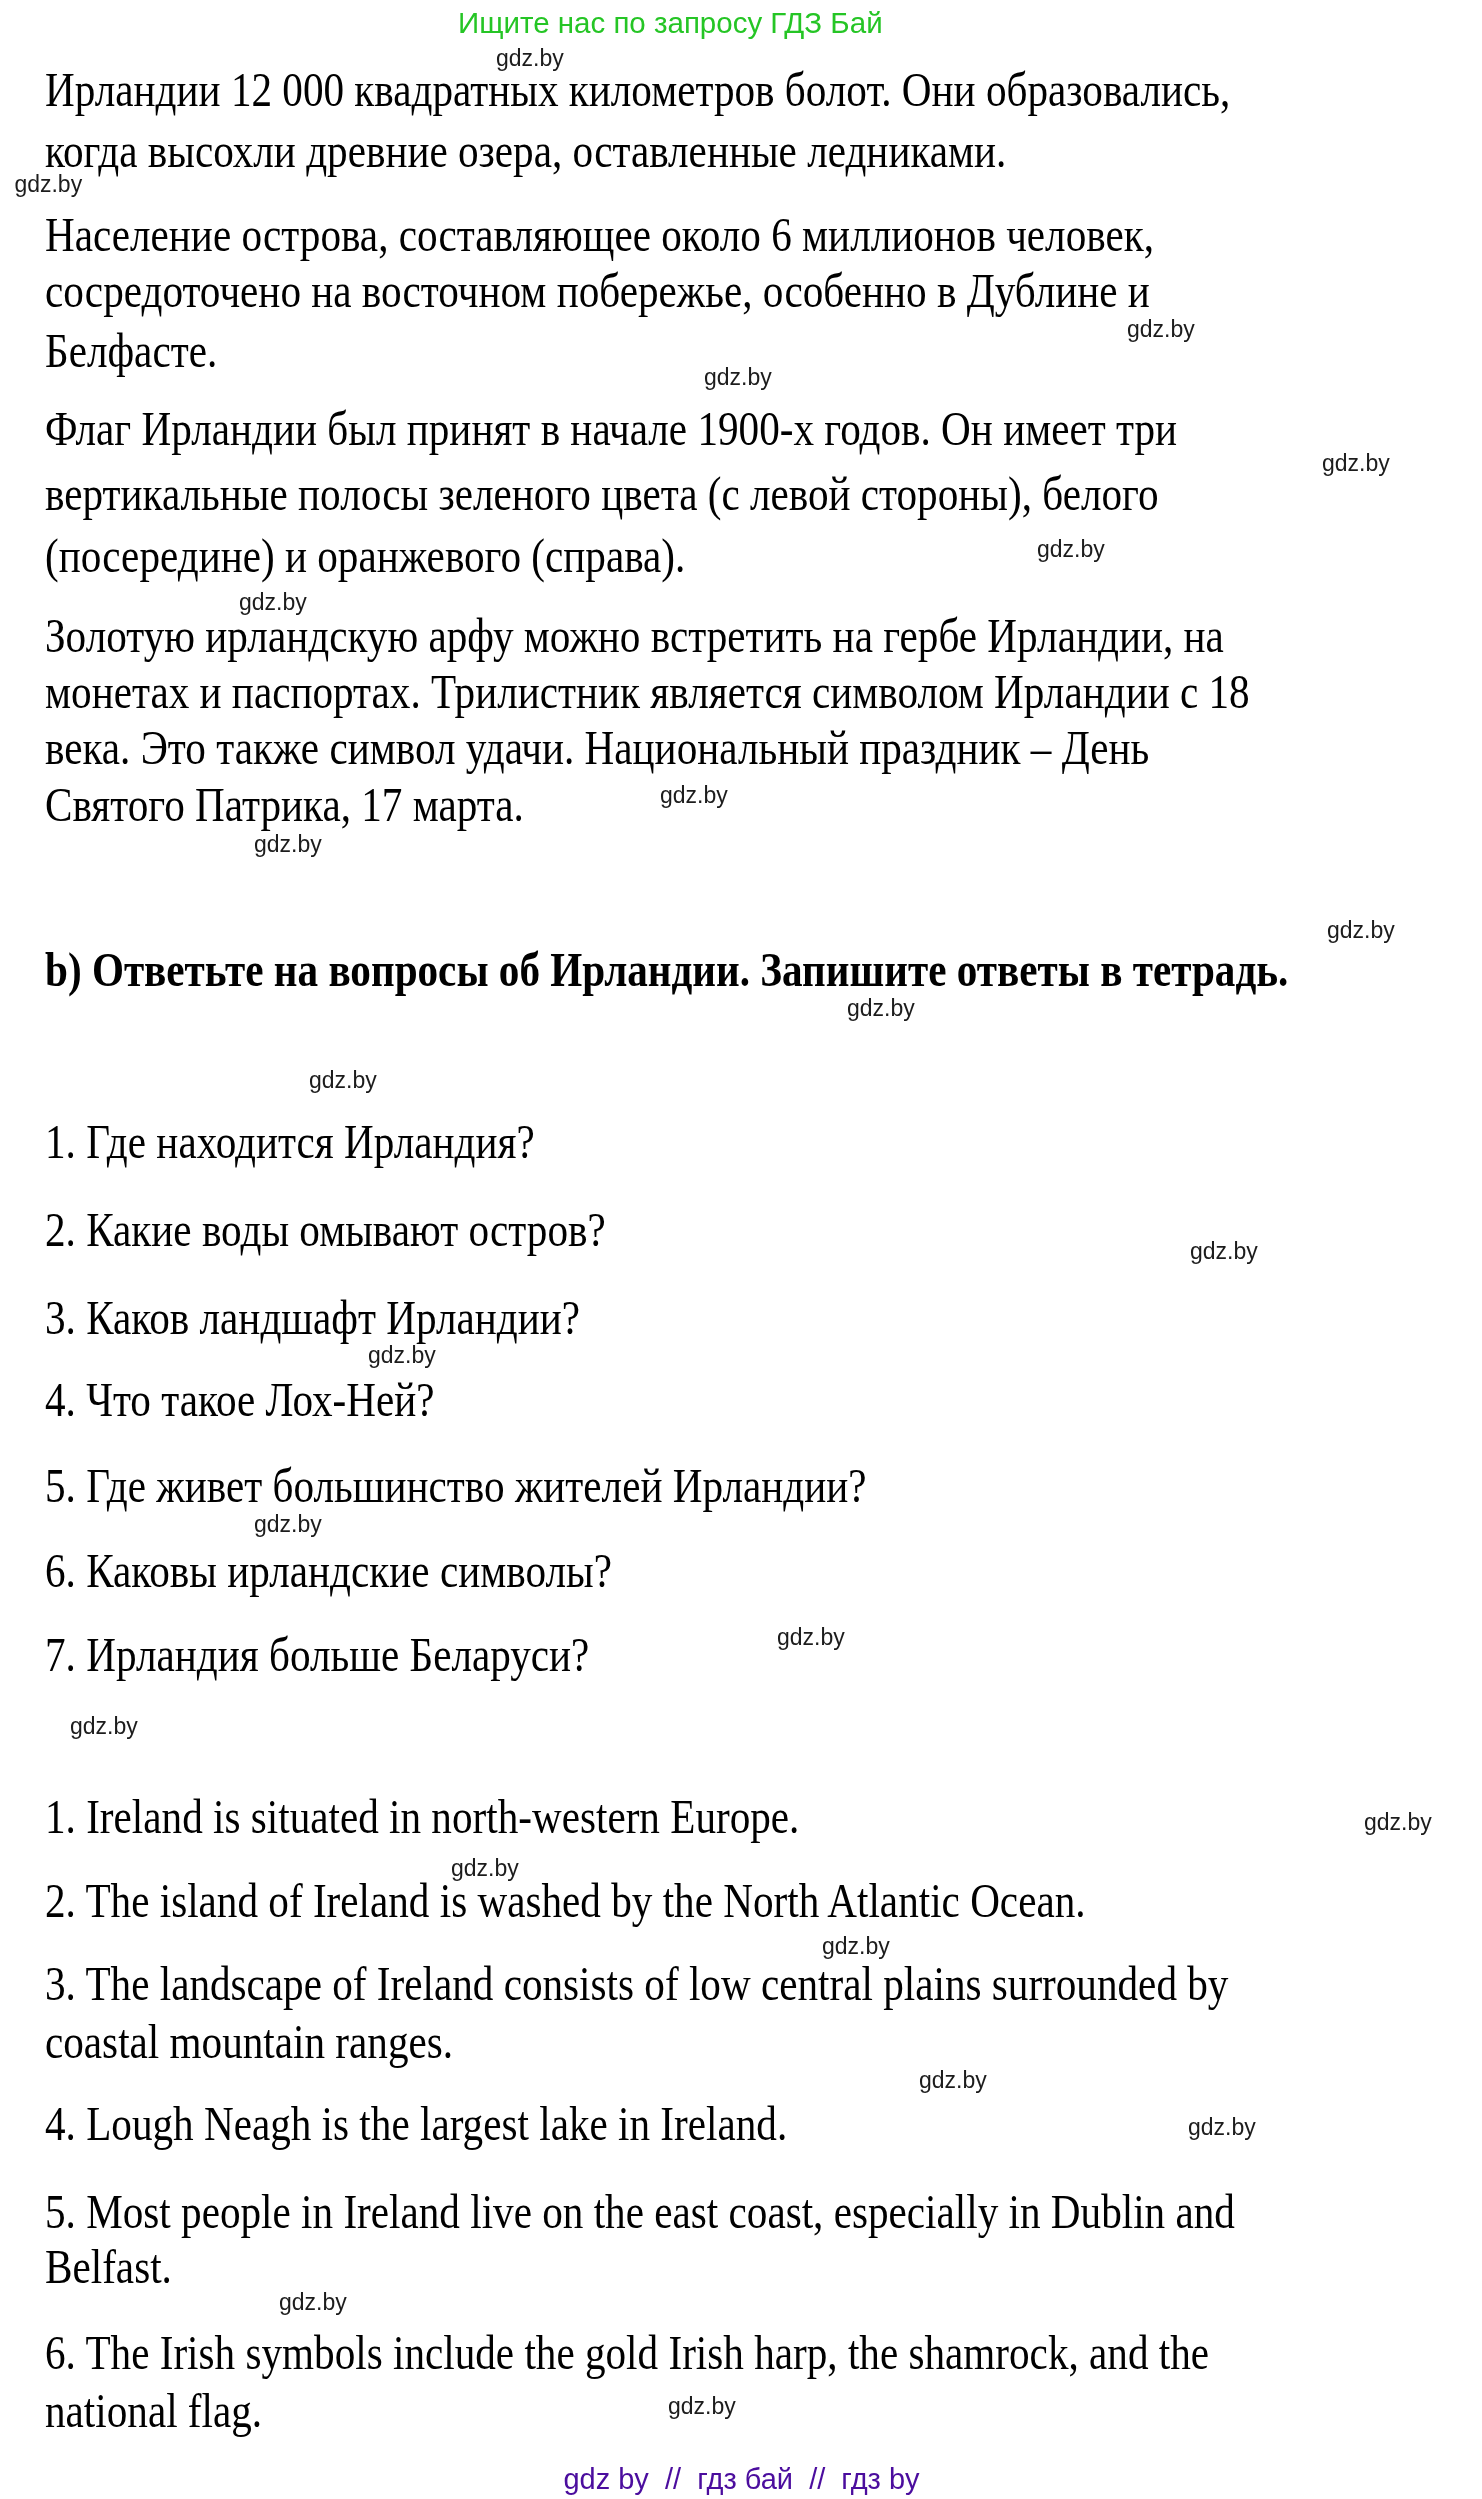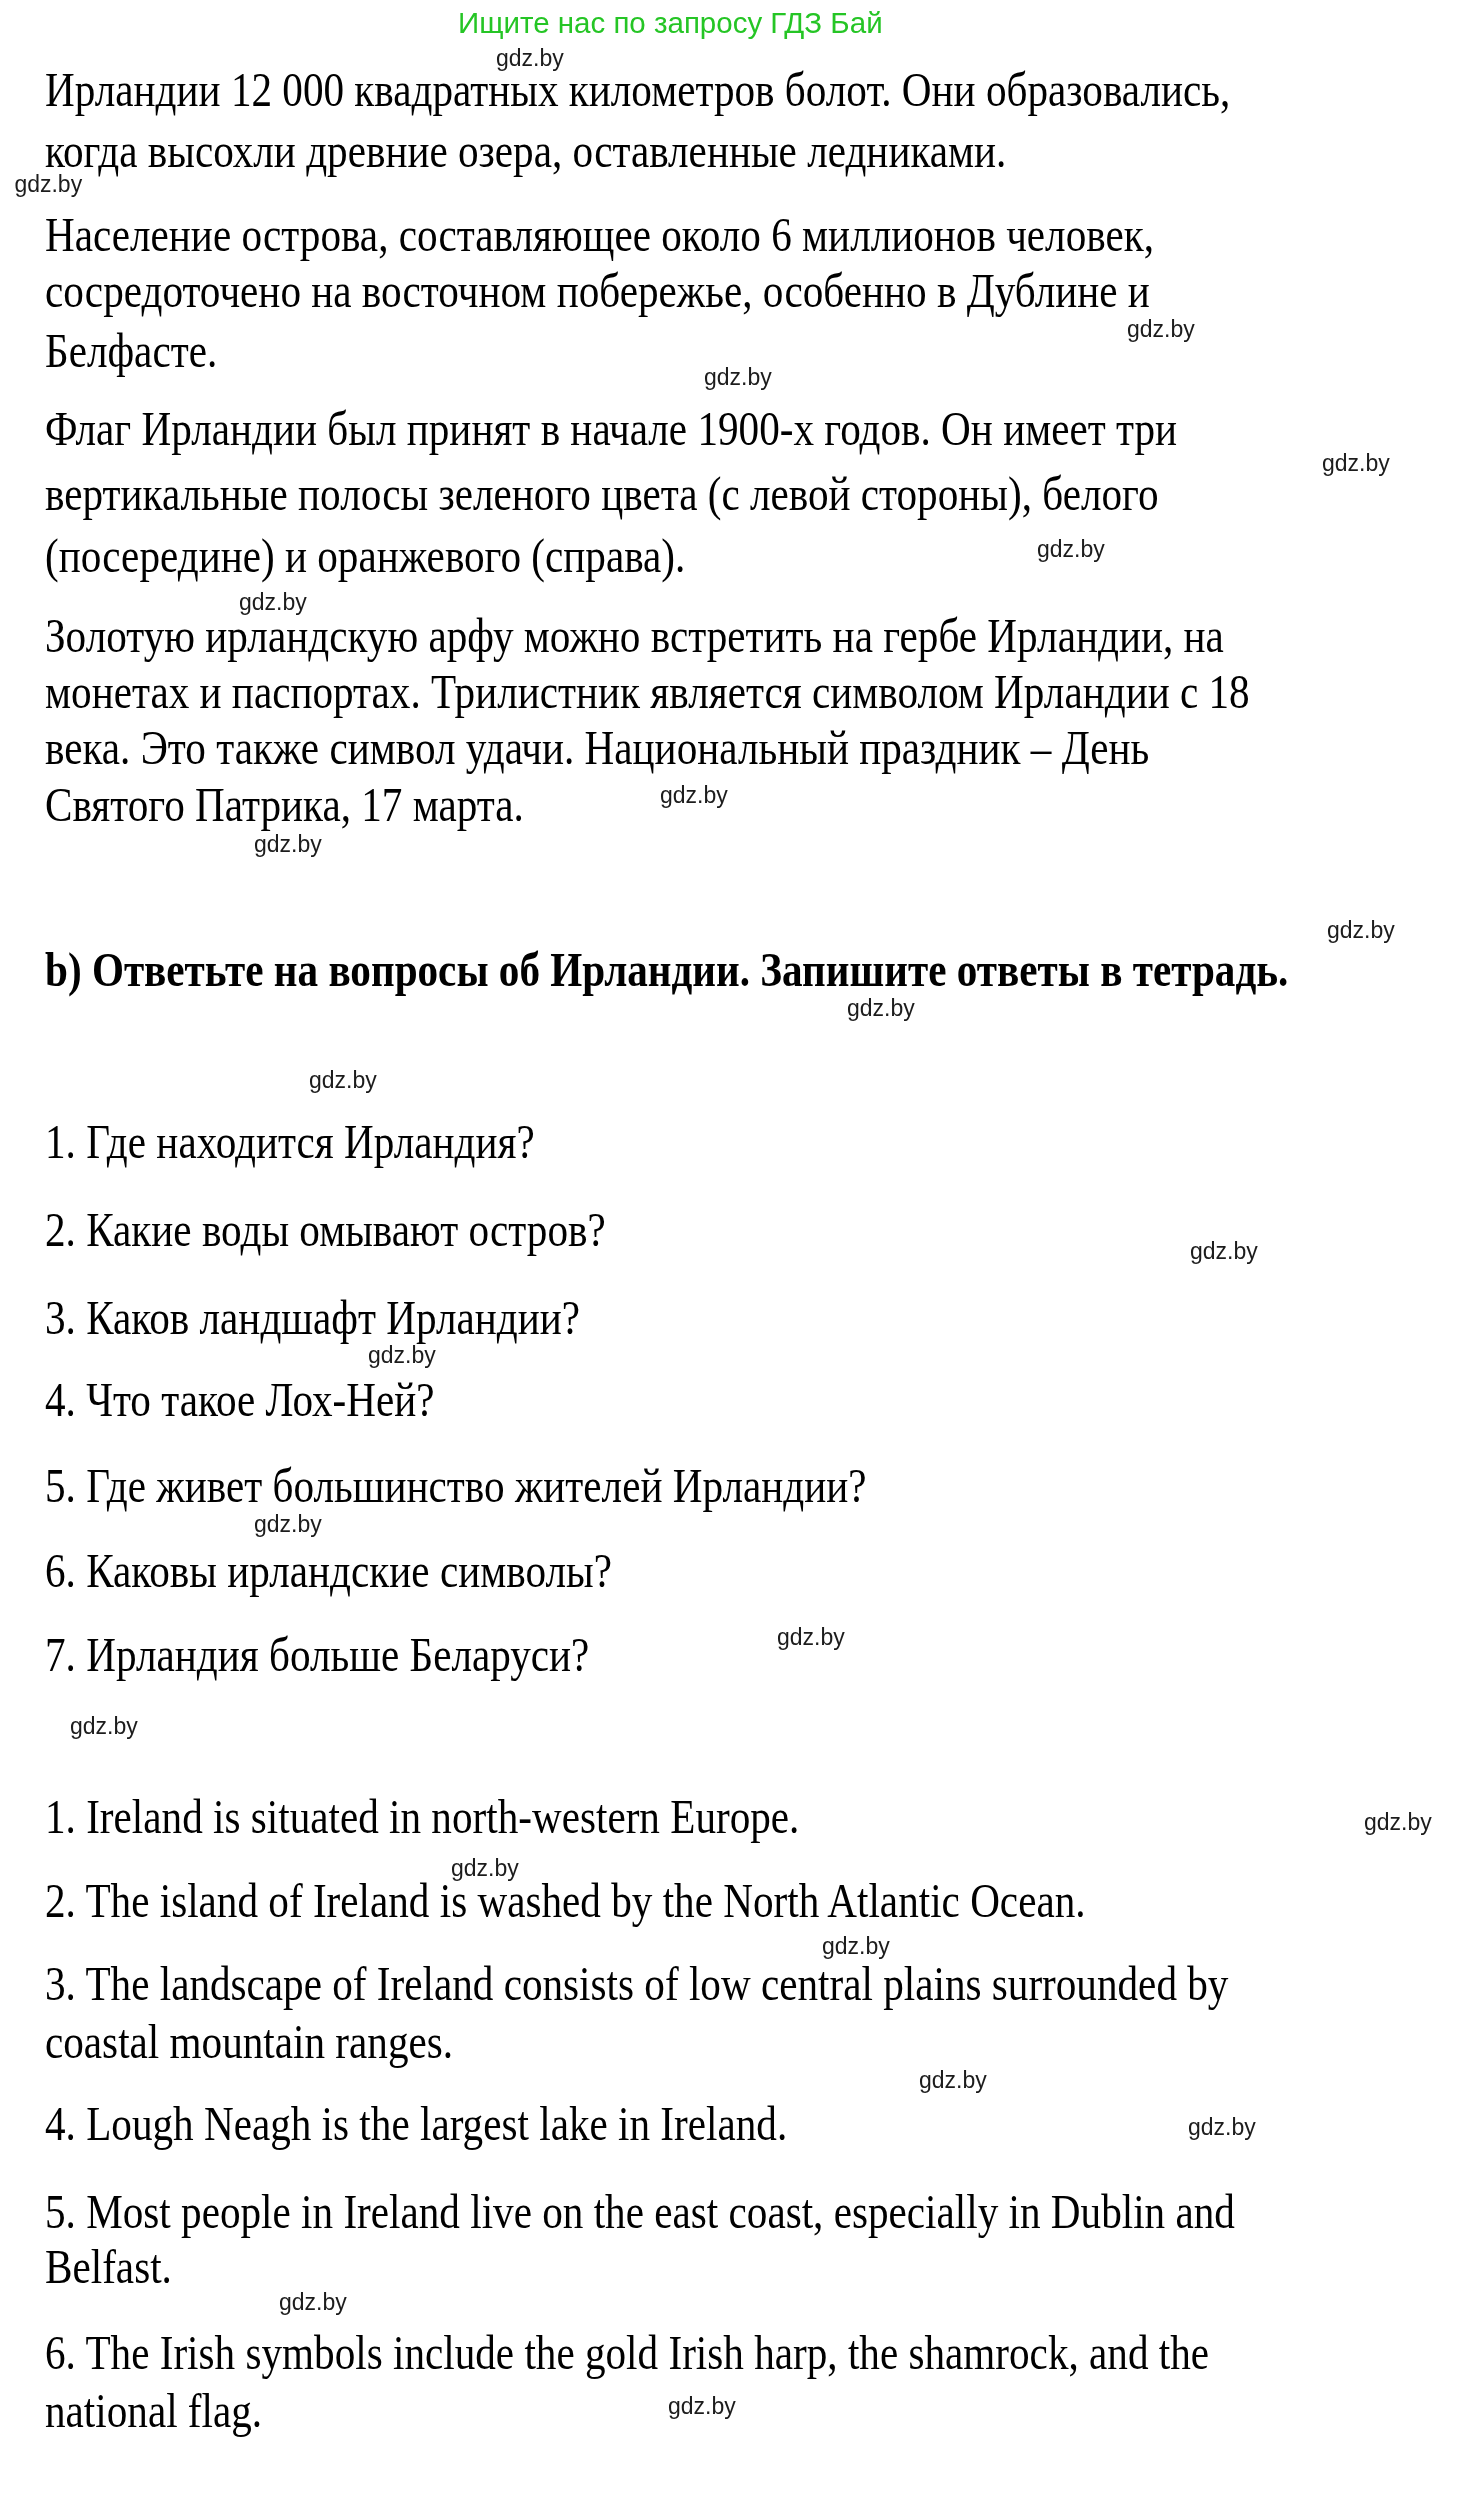--- a/index.html
+++ b/index.html
@@ -114,15 +114,16 @@
   <div class="wm" style="left:777px;top:1624px">gdz.by</div>
   <div class="wm" style="left:70px;top:1713px">gdz.by</div>
   <div class="wm" style="left:1364px;top:1809px">gdz.by</div>
   <div class="wm" style="left:451px;top:1855px">gdz.by</div>
   <div class="wm" style="left:822px;top:1933px">gdz.by</div>
   <div class="wm" style="left:919px;top:2067px">gdz.by</div>
   <div class="wm" style="left:1188px;top:2114px">gdz.by</div>
   <div class="wm" style="left:279px;top:2289px">gdz.by</div>
   <div class="wm" style="left:668px;top:2393px">gdz.by</div>
 
+  <div class="footer" style="color: rgb(75, 13, 158);">gdz by  //  гдз бай  //  гдз by</div>
 
 </div>
 
 
 </body></html>

